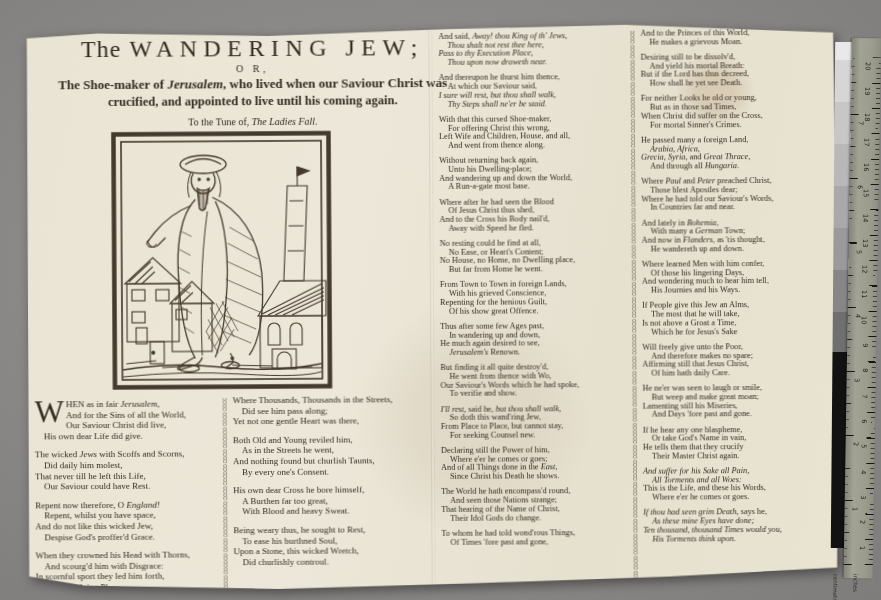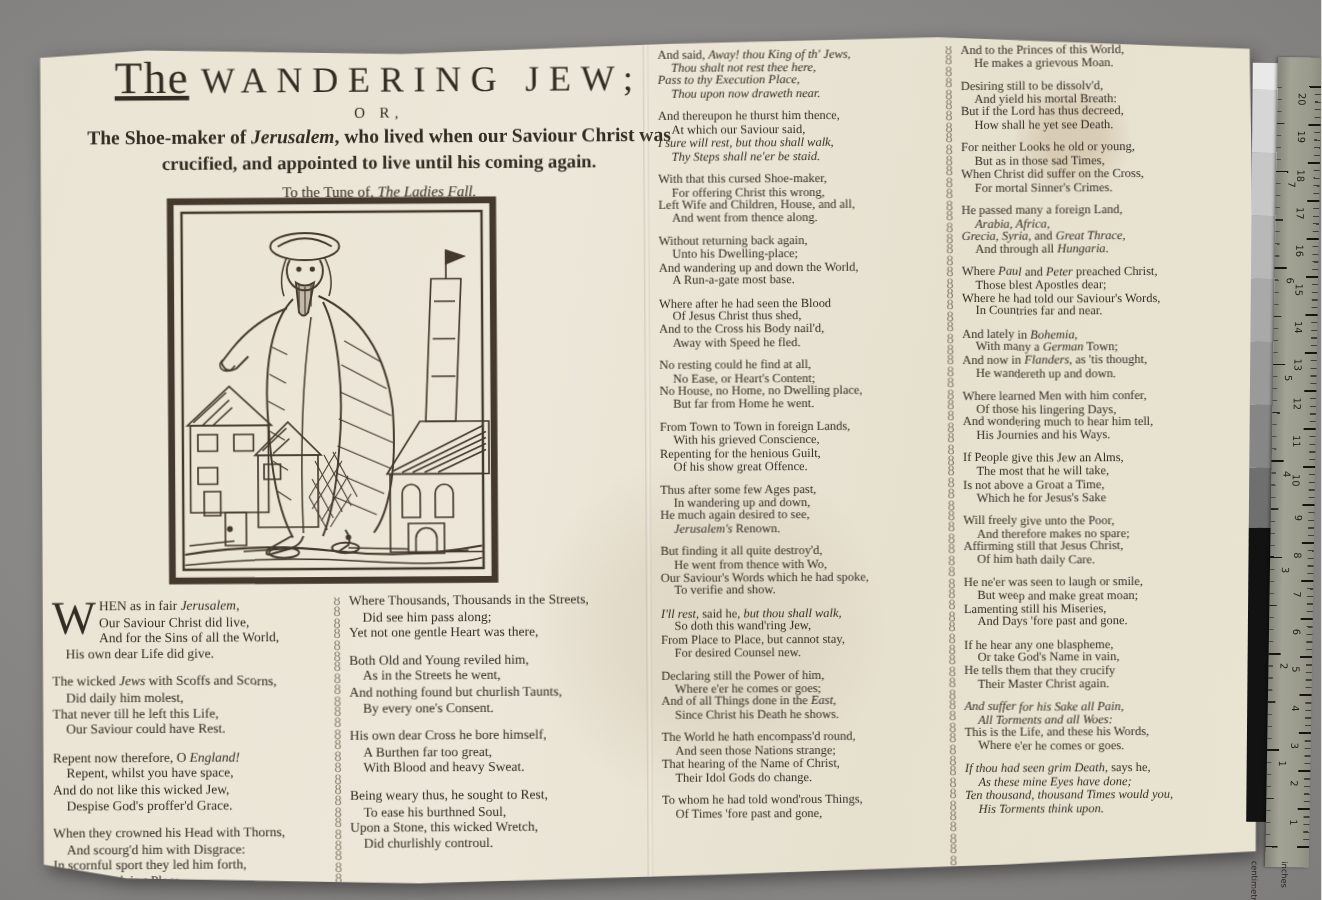--- a/index.html
+++ b/index.html
@@ -14,21 +14,21 @@
       radial-gradient(circle at 85% 12%, rgba(150,110,60,.18) 0 18px, transparent 40px),
       radial-gradient(circle at 55% 70%, rgba(120,95,60,.08) 0 60px, transparent 120px),
       linear-gradient(100deg,#eae4d4 0%,#ece7d8 40%,#e6e0cf 70%,#e9e3d2 100%);
     clip-path:polygon(0.3% 1.8%, 9% 1%, 30% 1.6%, 52% 0.6%, 74% 0%, 99.6% 1.6%,
       100% 55%, 99.7% 96.8%, 79% 98.2%, 55% 99.2%, 31% 100%, 7% 99.2%, 0.2% 97.5%);}
   .fold{position:absolute;left:404px;top:0;width:4px;height:100%;
     background:linear-gradient(to right, rgba(92,74,48,.16), rgba(255,255,255,.28), rgba(92,74,48,.10));}
   
   .titleblock{position:absolute;left:18px;top:8px;width:420px;text-align:center;}
   .t-line1{white-space:nowrap;}
-  .t-the{font-size:30px;letter-spacing:1px;text-decoration:underline;}
+  .t-the{font-size:24px;letter-spacing:1px;}
   .t-main{font-size:24px;letter-spacing:.27em;margin-left:8px;}
   .t-or{font-size:10px;letter-spacing:.35em;margin-top:1px;}
   .t-sub{font-size:13px;font-weight:bold;margin-top:2px;white-space:nowrap;}
   .t-sub2{font-size:12.5px;font-weight:bold;}
   .t-tune{font-size:10px;margin-top:7px;}
   
   .woodcut{position:absolute;left:86px;top:104px;width:220px;height:258px;}
   .woodcut svg{width:100%;height:100%;}
   
   .vcol{position:absolute;}
@@ -158,22 +158,22 @@
               <ellipse cx="118" cy="234" rx="9" ry="3.5"></ellipse>
               <circle cx="120" cy="227" r="1.2" fill="#43392c"></circle>
             </g>
           </g>
         </svg>
       </div>
 
       <div class="vcol col-a">
           <div class="stanza">
             <div class="vline"><span class="dropcap">W</span>HEN as in fair <i>Jerusalem</i>,</div>
+            <div class="vline">And for the Sins of all the World,</div>
             <div class="vline ind">Our Saviour Christ did live,</div>
-            <div class="vline">And for the Sins of all the World,</div>
             <div class="vline ind">His own dear Life did give.</div>
           </div>
           <div class="stanza">
             <div class="vline">The wicked <i>Jews</i> with Scoffs and Scorns,</div>
             <div class="vline ind">Did daily him molest,</div>
             <div class="vline">That never till he left this Life,</div>
             <div class="vline ind">Our Saviour could have Rest.</div>
           </div>
           <div class="stanza">
             <div class="vline">Repent now therefore, O <i>England!</i></div>
@@ -291,21 +291,21 @@
           <div class="stanza">
             <div class="vline">But finding it all quite destroy'd,</div>
             <div class="vline ind">He went from thence with Wo,</div>
             <div class="vline">Our Saviour's Words which he had spoke,</div>
             <div class="vline ind">To verifie and show.</div>
           </div>
           <div class="stanza">
             <div class="vline"><i>I'll rest,</i> said he, <i>but thou shall walk,</i></div>
             <div class="vline ind">So doth this wand'ring Jew,</div>
             <div class="vline">From Place to Place, but cannot stay,</div>
-            <div class="vline ind">For desired Counsel new.</div>
+            <div class="vline ind">For seeking Counsel new.</div>
           </div>
           <div class="stanza">
             <div class="vline">Declaring still the Power of him,</div>
             <div class="vline ind">Where e'er he comes or goes;</div>
             <div class="vline">And of all Things done in the <i>East</i>,</div>
             <div class="vline ind">Since Christ his Death he shows.</div>
           </div>
           <div class="stanza">
             <div class="vline">The World he hath encompass'd round,</div>
             <div class="vline ind">And seen those Nations strange;</div>

